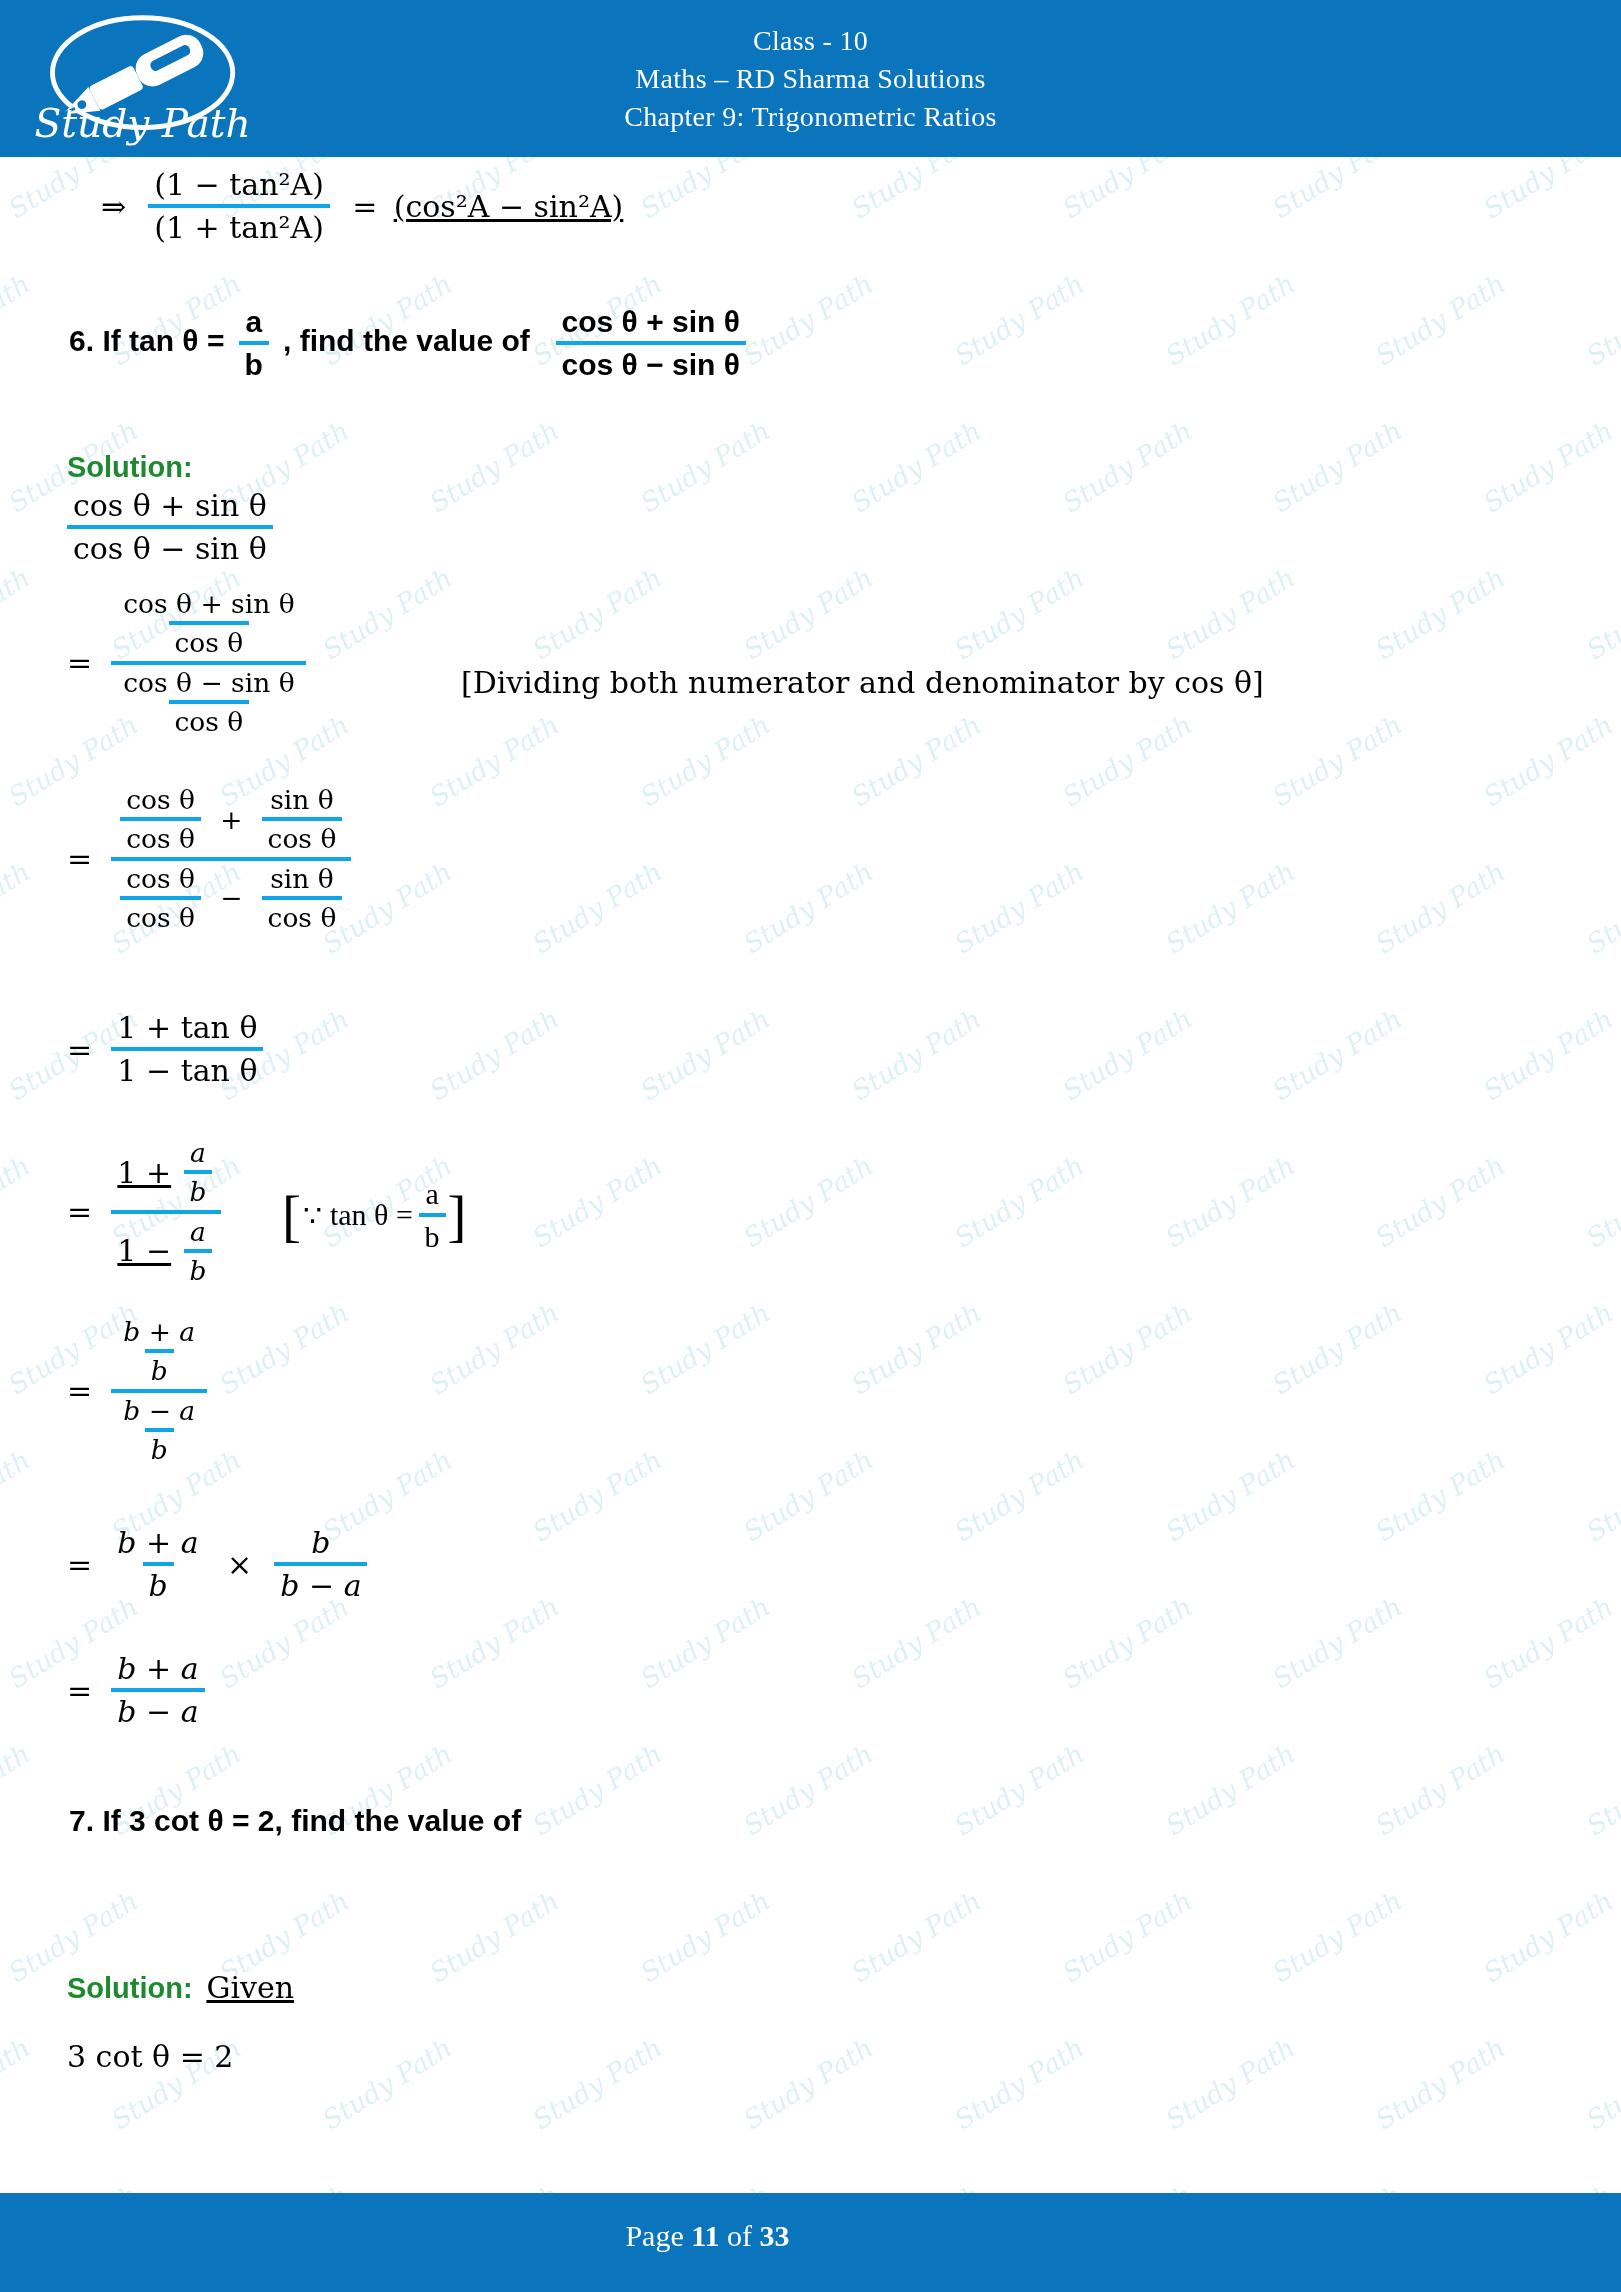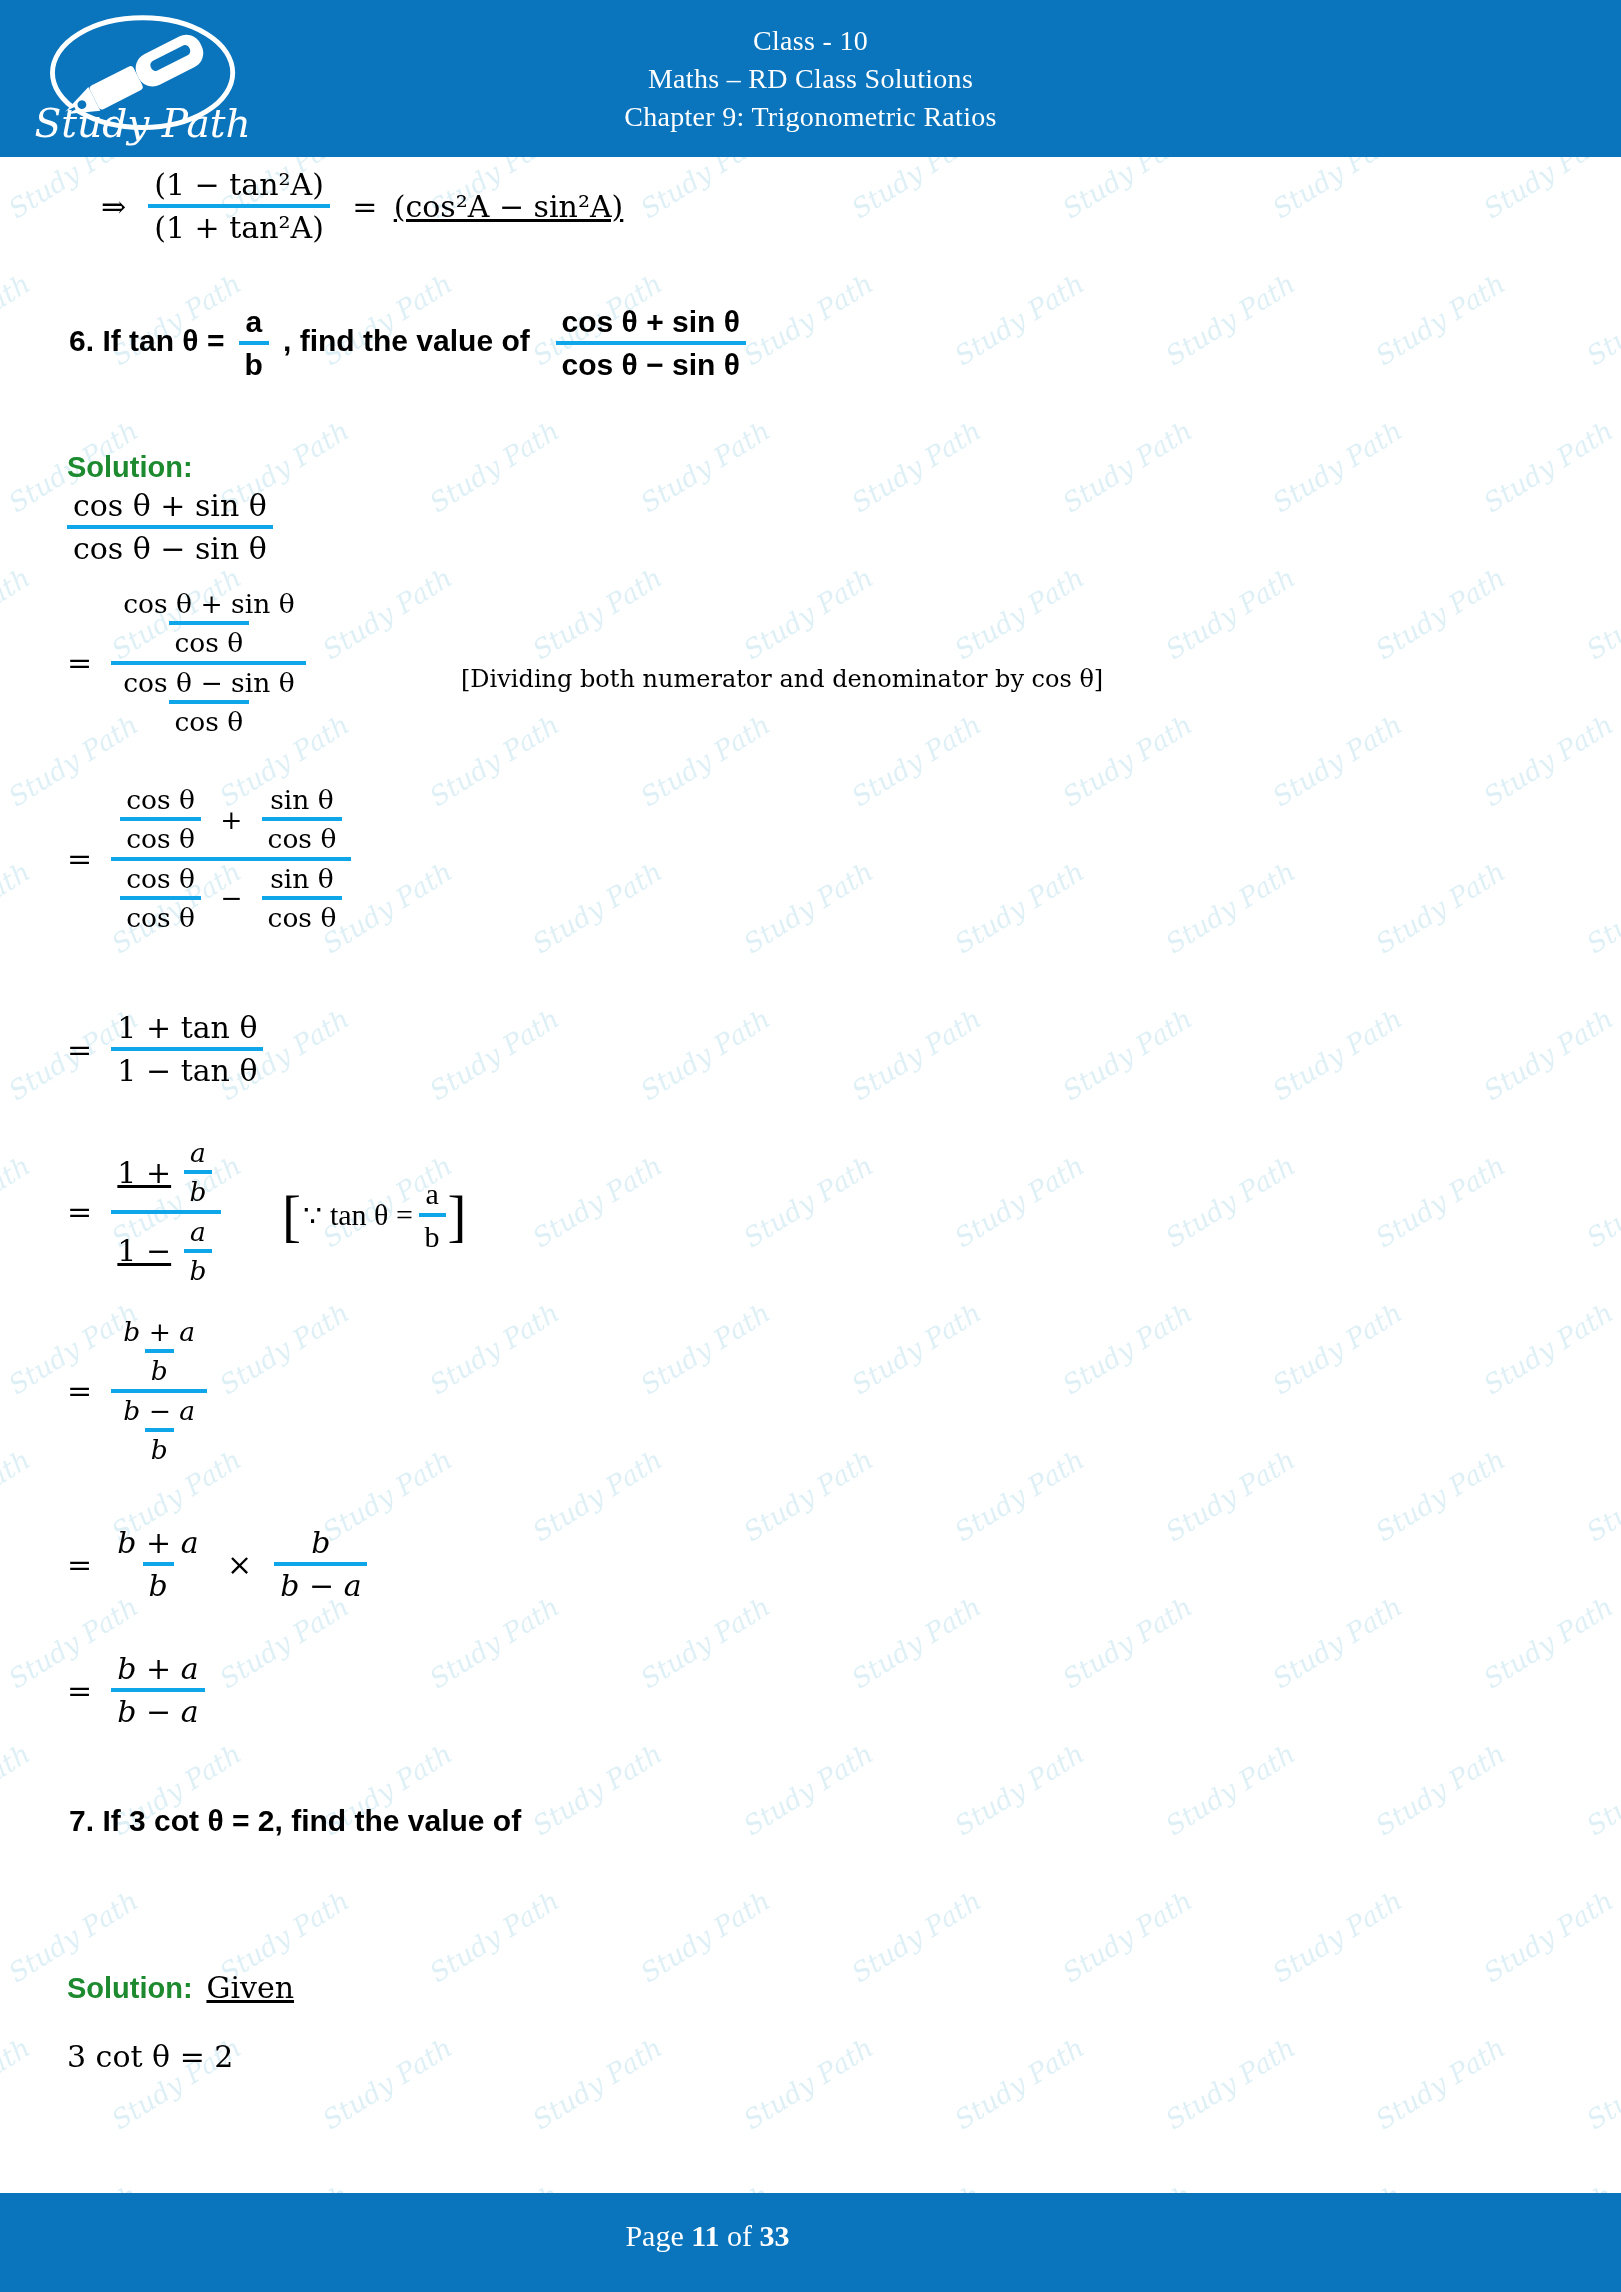--- a/index.html
+++ b/index.html
@@ -66,21 +66,21 @@
     font-weight:bold;
     font-size:30px;
   }
   .soln{
     color:#1d8a2f;
     font-family:"Liberation Sans", sans-serif;
     font-weight:bold;
     font-size:29px;
   }
   .plain{ font-family:"DejaVu Serif", serif; font-size:30px;text-decoration:underline; }
-  .note{ font-family:"DejaVu Serif", serif; font-size:24px; }
+  .note{ font-family:"DejaVu Serif", serif; font-size:30px; }
 
   
   .frac{
     display:inline-flex; flex-direction:column; align-items:center;
     vertical-align:middle; margin:0 5.9px; line-height:1.18;
   }
   .frac > .num{ padding:0 5.9px 2px 5.9px; }
   .frac > .den{ padding:2px 5.9px 0 5.9px; border-top:4px solid #0ea5e9; }
   .inline-mid{ display:inline-block; vertical-align:middle;text-decoration:underline; }
   .op{ display:inline-block; vertical-align:middle; margin:0 6.9px; }
@@ -121,21 +121,21 @@
         <path d="M62 54 L26 67 L62 81 Z" fill="#ffffff"></path>
         <path d="M40 67 L26 67" stroke="#0a74bc" stroke-width="3"></path>
         <circle cx="48" cy="67" r="4.5" fill="#0a74bc"></circle>
       </g>
       <text x="118" y="132" text-anchor="middle" font-family="DejaVu Serif, serif" font-style="italic" font-size="40" fill="#ffffff">Study Path</text>
     </svg>
   </div>
 
   <div class="header-titles">
     <div>Class - 10</div>
-    <div>Maths – RD Class Solutions</div>
+    <div>Maths – RD Sharma Solutions</div>
     <div>Chapter 9: Trigonometric Ratios</div>
   </div>
 </div>
 
 <div class="watermark" id="watermark-layer">
     <span class="wm" style="color: rgb(217, 238, 245); left: 0px; top: 0px;">Study Path</span>
     <span class="wm" style="color: rgb(217, 238, 245); left: 211px; top: 0px;">Study Path</span>
     <span class="wm" style="color: rgb(217, 238, 245); left: 421px; top: 0px;">Study Path</span>
     <span class="wm" style="color: rgb(217, 238, 245); left: 632px; top: 0px;">Study Path</span>
     <span class="wm" style="color: rgb(217, 238, 245); left: 843px; top: 0px;">Study Path</span>

